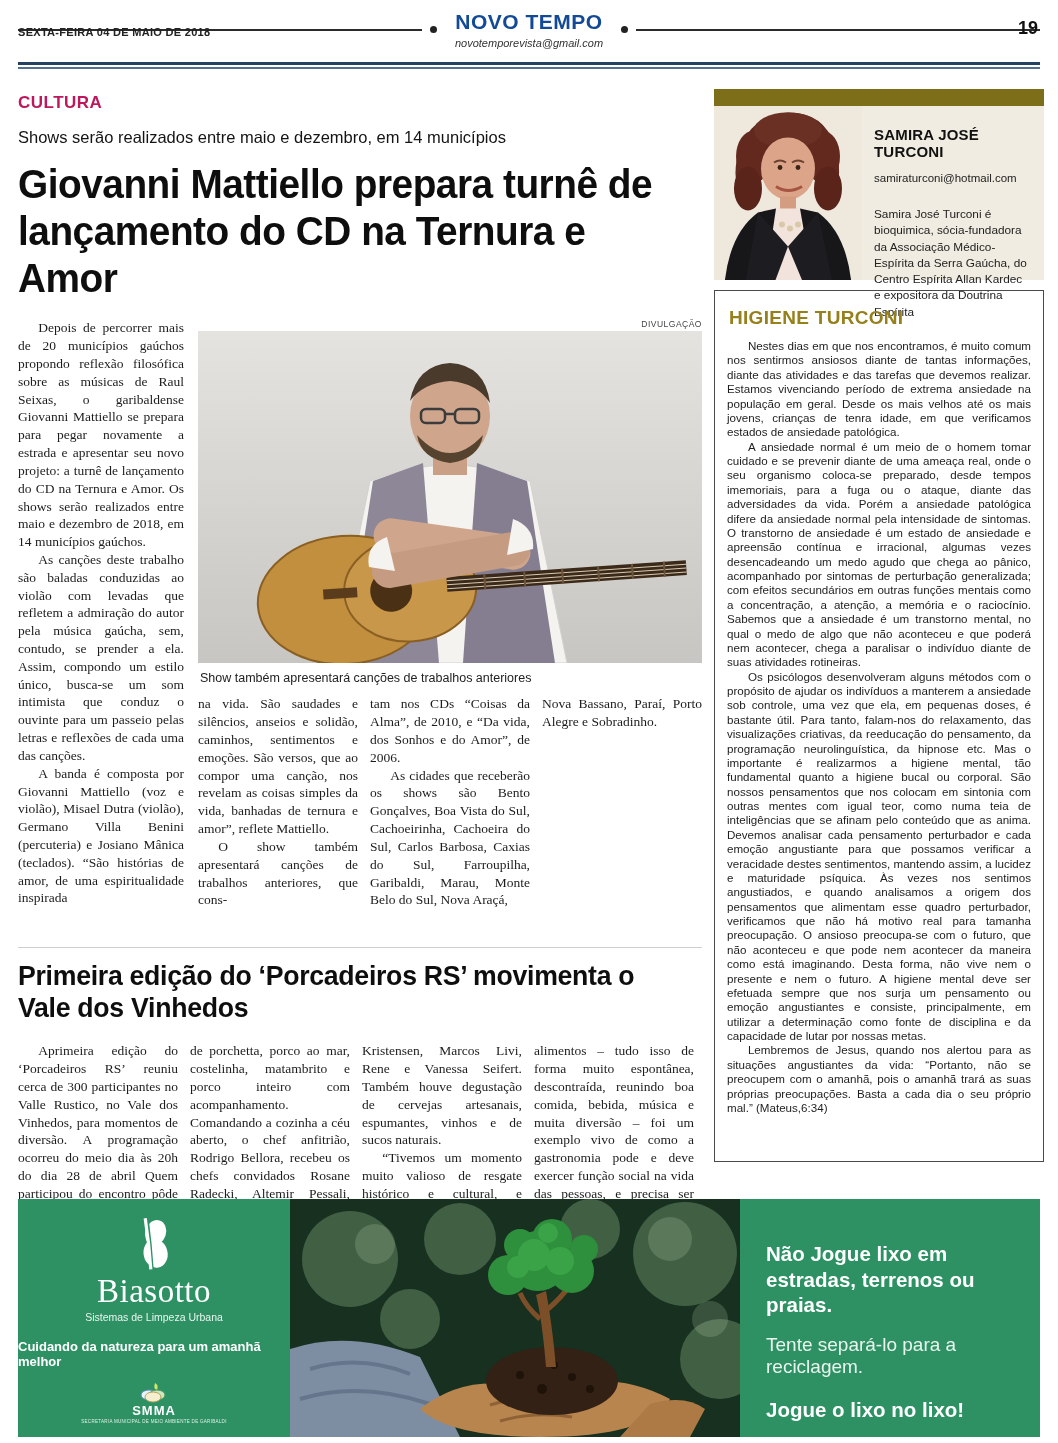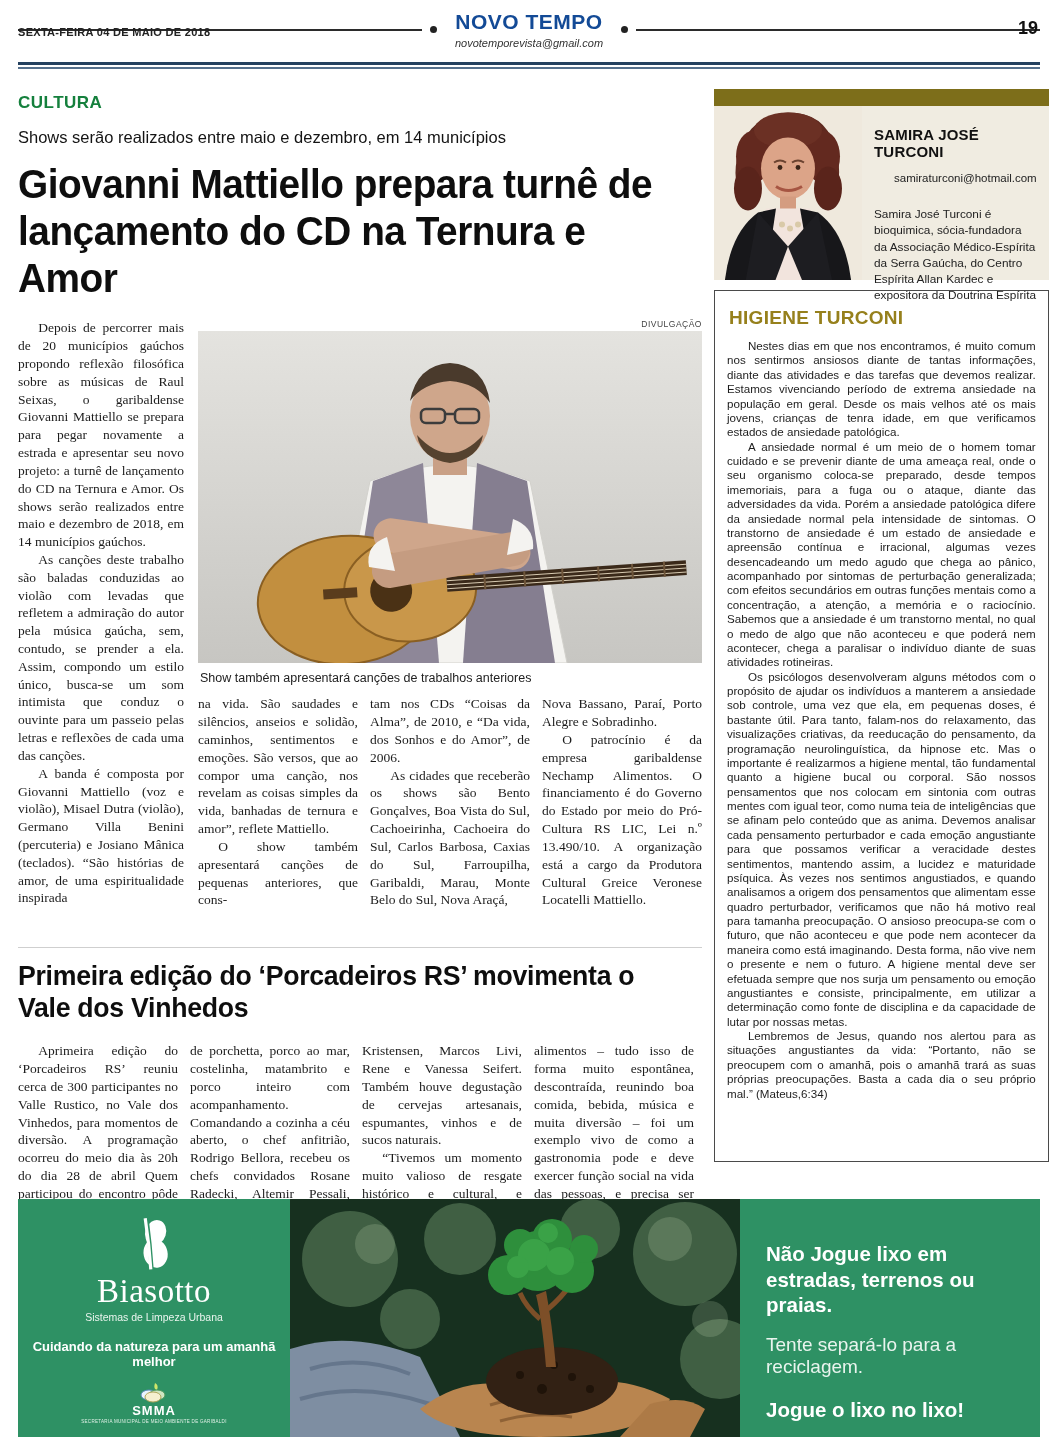--- a/index.html
+++ b/index.html
@@ -21,21 +21,21 @@
   .hdr-date { position:absolute; left:18px; top:26px; font-size:11px; font-weight:bold; letter-spacing:.3px; color:#222; }
   .hdr-page { position:absolute; right:20px; top:18px; font-size:18px; font-weight:bold; color:#111; }
   .double-rule { margin:4px 18px 0 18px; height:7px; border-top:3px solid #24415f; border-bottom:2px solid #55708c; }
 
   
   .body-grid { display:flex; gap:12px; padding:0 14px 0 18px; }
   .main-col { width:684px; }
   .side-col { width:344px; padding-top:20px; }
 
   
-  .kicker { margin-top:24px; font-size:17px; font-weight:bold; letter-spacing:.5px; color:#15803d; }
+  .kicker { margin-top:24px; font-size:17px; font-weight:bold; letter-spacing:.5px; color:#be185d; }
   .standfirst { margin-top:15px; font-size:16.5px; color:#141414; }
   .headline { margin-top:14px; font-size:40px; line-height:1.17; font-weight:bold; color:#0e0e0e;
               letter-spacing:-.5px; transform:scaleX(.97); transform-origin:left; }
   .serif { font-family:"Liberation Serif", serif; font-size:13.5px; line-height:1.32; text-align:justify; color:#1c1c1c; }
   .serif p { margin:0; }
   .serif p.ind { text-indent:1.5em; }
   .art1 { display:flex; gap:14px; margin-top:18px; height:618px; }
   .a1-c1 { width:167px; overflow:hidden; }
   .a1-right { flex:1; display:flex; flex-direction:column; }
   .credit { align-self:flex-end; font-size:8.5px; letter-spacing:.5px; color:#444; margin-bottom:2px; }
@@ -52,36 +52,36 @@
   .art2 .col { width:160px; overflow:hidden; }
 
   
   .author-card { background:#f0ece1; }
   .olive-bar { height:17px; background:#7d6e1a; }
   .card-body { display:flex; height:174px; }
   .card-photo { width:148px; height:100%; overflow:hidden; background:#efe9dd; }
   .card-photo svg { display:block; width:100%; height:100%; }
   .card-text { flex:1; padding:20px 12px 0 12px; }
   .author-name { font-size:15px; font-weight:bold; letter-spacing:.2px; color:#111; }
-  .author-email { font-size:11.5px; color:#222; margin-top:12px;margin-left:20px; }
+  .author-email { font-size:11.5px; color:#222; margin-top:12px; }
   .author-bio { font-size:11.8px; line-height:1.38; color:#222; margin-top:22px; }
 
   
   .mental-box { margin-top:10px; border:1px solid #4a4a4a; padding:12px 12px 10px 12px; height:872px; overflow:hidden; }
   .mental-title { font-size:19px; font-weight:bold; letter-spacing:.3px; color:#96801c; margin:4px 0 10px 2px; }
   .mental-text { font-size:11.6px; line-height:1.24; text-align:justify; color:#1d1d1d; }
   .mental-text p { text-indent:1.8em; margin:0; }
 
   
   .ad { position:absolute; left:18px; right:18px; bottom:6px; height:238px; display:flex; background:#2e9164; }
   .ad-left { width:272px; background:#2e9164; color:#fff; display:flex; flex-direction:column; align-items:center; padding-top:16px; }
   .biasotto-logo { width:56px; height:56px; }
   .ad-brand { font-family:"Liberation Serif", serif; font-size:33px; color:#fff; margin-top:2px; letter-spacing:.5px; }
   .ad-brand-sub { font-size:10.5px; color:#eaf5ee; margin-top:1px; }
-  .ad-tagline { font-size:13px; font-weight:bold; margin-top:16px;text-align:center; }
+  .ad-tagline { font-size:13px; font-weight:bold; margin-top:16px; }
   .smma-block { margin-top:12px; text-align:center; }
   .smma-logo { width:34px; height:22px; display:block; margin:0 auto; }
   .smma-name { font-size:13px; font-weight:bold; letter-spacing:1px; }
   .smma-sub { font-size:4.5px; letter-spacing:.3px; color:#dff0e6; margin-top:1px; }
   .ad-photo { width:450px; overflow:hidden; }
   .ad-photo svg { display:block; width:100%; height:100%; }
   .ad-right { flex:1; color:#fff; padding:42px 20px 0 26px; }
   .ad-line1 { font-size:20.5px; font-weight:bold; line-height:1.25; }
   .ad-line2 { font-size:19px; font-weight:400; color:#e9f4ee; margin-top:16px; }
   .ad-line3 { font-size:20.5px; font-weight:bold; margin-top:20px; }
@@ -170,29 +170,28 @@
               <path d="M318 188 Q340 196 338 218 L312 224 Z" fill="#f4f3f0"></path>
               <path d="M192 206 Q170 214 174 236 L200 240 Z" fill="#f4f3f0"></path>
             </svg>
           </div>
 
           <div class="caption">Show também apresentará canções de trabalhos anteriores</div>
 
           <div class="a1-cols serif">
             <div class="col">
               <p>na vida. São saudades e silêncios, anseios e solidão, caminhos, sentimentos e emoções. São versos, que ao compor uma canção, nos revelam as coisas simples da vida, banhadas de ternura e amor”, reflete Mattiello.</p>
-              <p class="ind">O show também apresentará canções de pequenas anteriores, que cons-</p>
+              <p class="ind">O show também apresentará canções de trabalhos anteriores, que cons-</p>
             </div>
             <div class="col">
               <p>tam nos CDs “Coisas da Alma”, de 2010, e “Da vida, dos Sonhos e do Amor”, de 2006.</p>
               <p class="ind">As cidades que receberão os shows são Bento Gonçalves, Boa Vista do Sul, Cachoeirinha, Cachoeira do Sul, Carlos Barbosa, Caxias do Sul, Farroupilha, Garibaldi, Marau, Monte Belo do Sul, Nova Araçá,</p>
             </div>
             <div class="col">
               <p>Nova Bassano, Paraí, Porto Alegre e Sobradinho.</p>
-              <p class="ind">O patrocínio é da empresa garibaldense Nechamp Alimentos. O financiamento é do Governo do Estado por meio do Pró-Cultura RS LIC, Lei n.º 13.490/10. A organização está a cargo da Produtora Cultural Greice Veronese Locatelli Mattiello.</p>
             </div>
           </div>
         </div>
       </div>
 
       <div class="rule-light"></div>
       <div class="h2">Primeira edição do ‘Porcadeiros RS’ movimenta o Vale dos Vinhedos</div>
 
       <div class="art2 serif">
         <div class="col">

